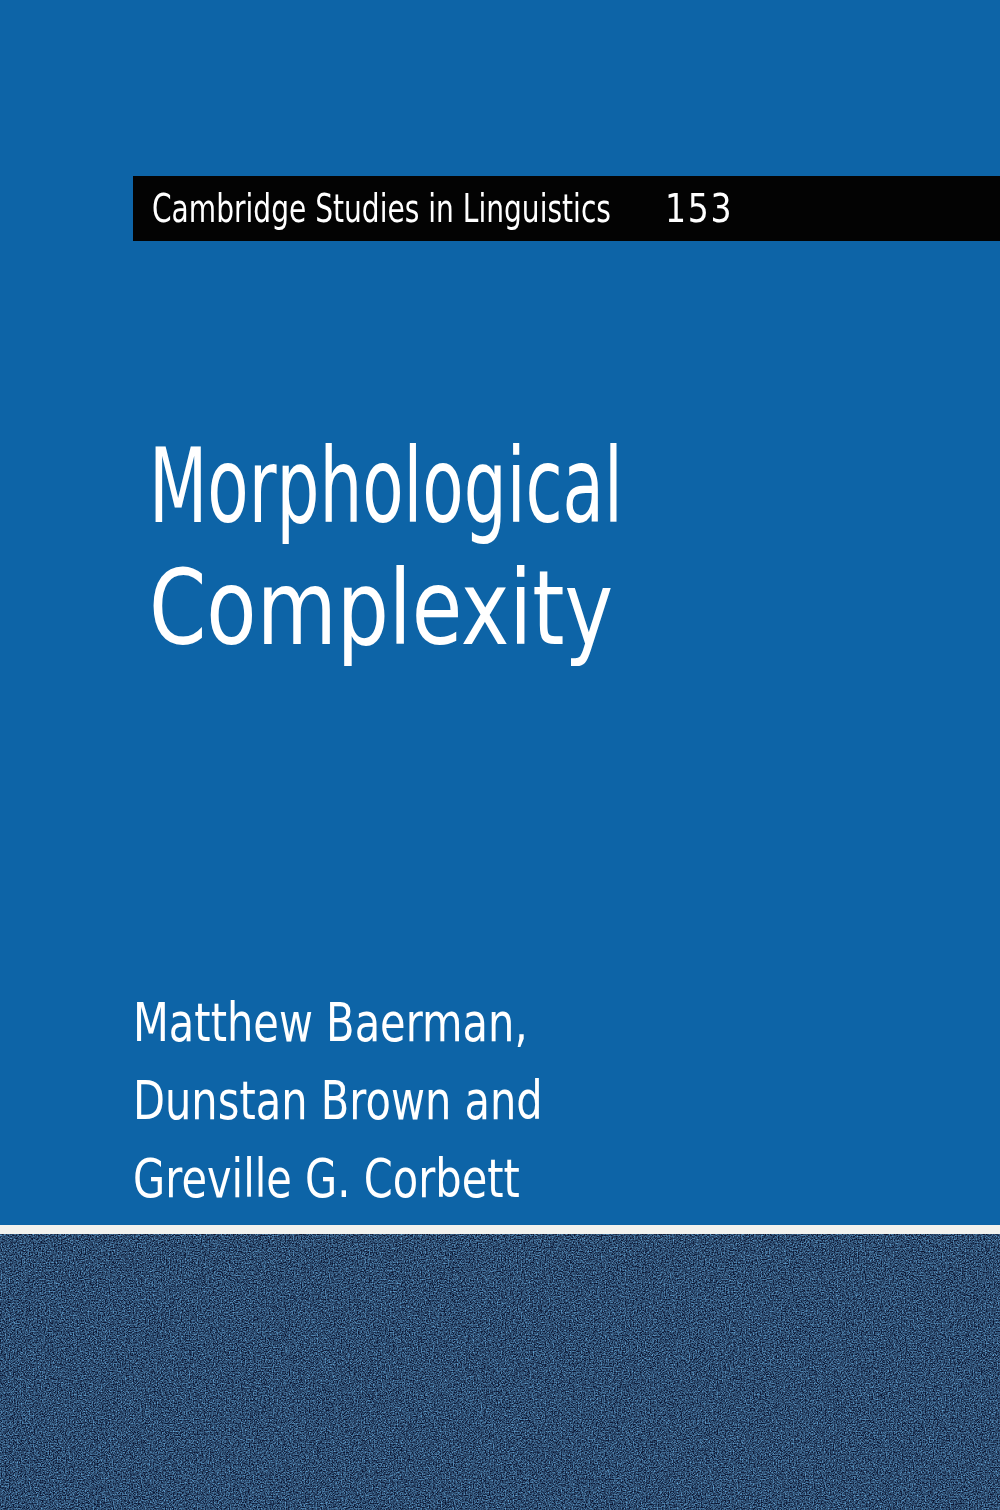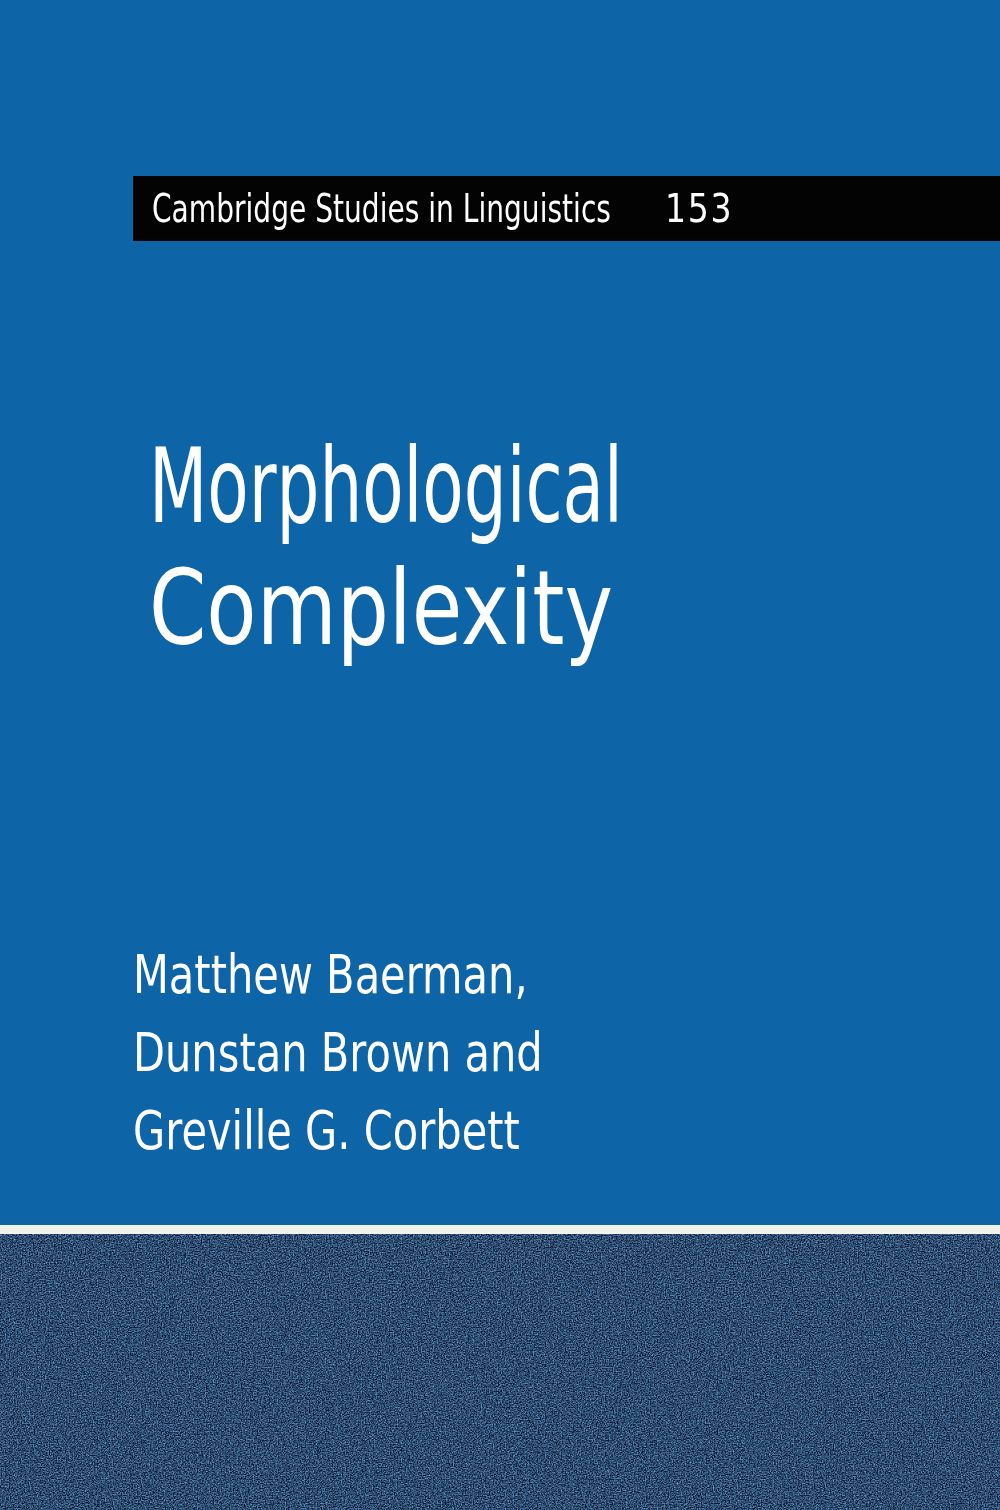--- a/index.html
+++ b/index.html
@@ -54,21 +54,21 @@
     white-space: nowrap;
     transform-origin: 0 50%;
   }
   .title-line.line1 { transform: scaleX(0.65); }
   .title-line.line2 { transform: scaleX(0.79); }
 
   
   .authors {
     position: absolute;
     left: 133px;
-    top: 936px;
+    top: 984px;
     color: var(--text-color, #ffffff);
     font-size: 54px;
     line-height: 78px;
   }
   .author-line {
     display: block;
     white-space: nowrap;
     transform-origin: 0 50%;
     transform: scaleX(0.77);
   }

